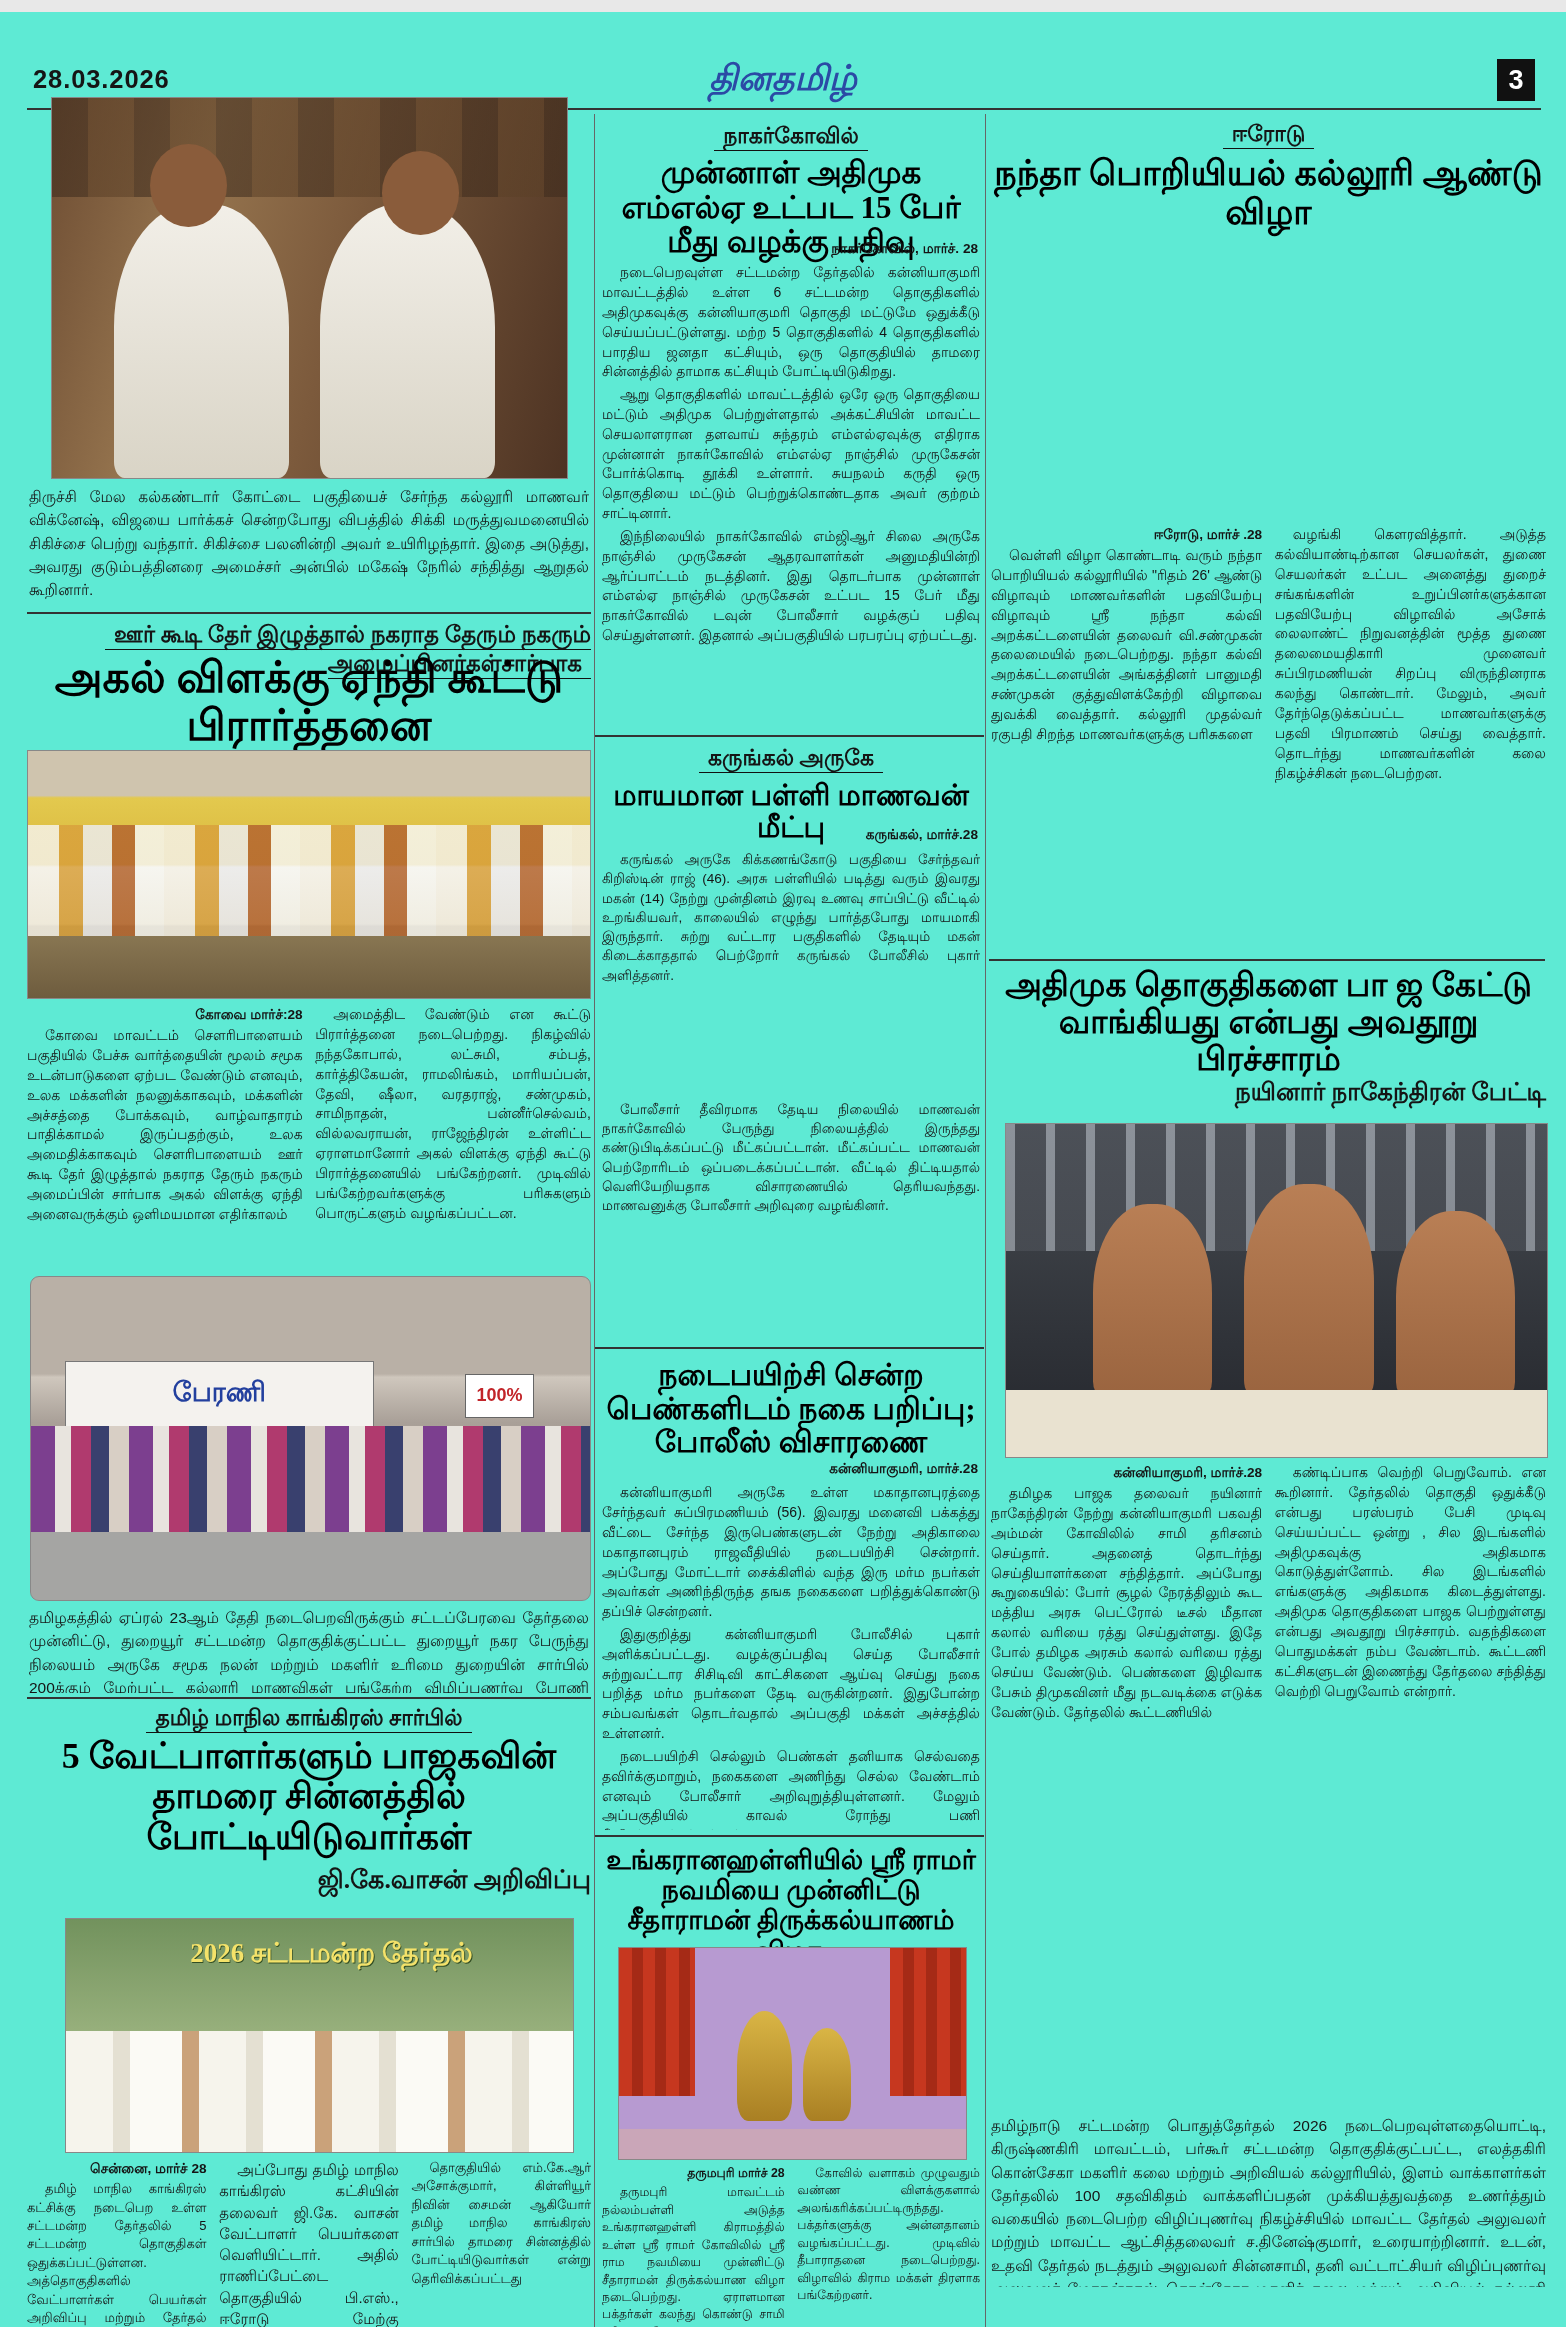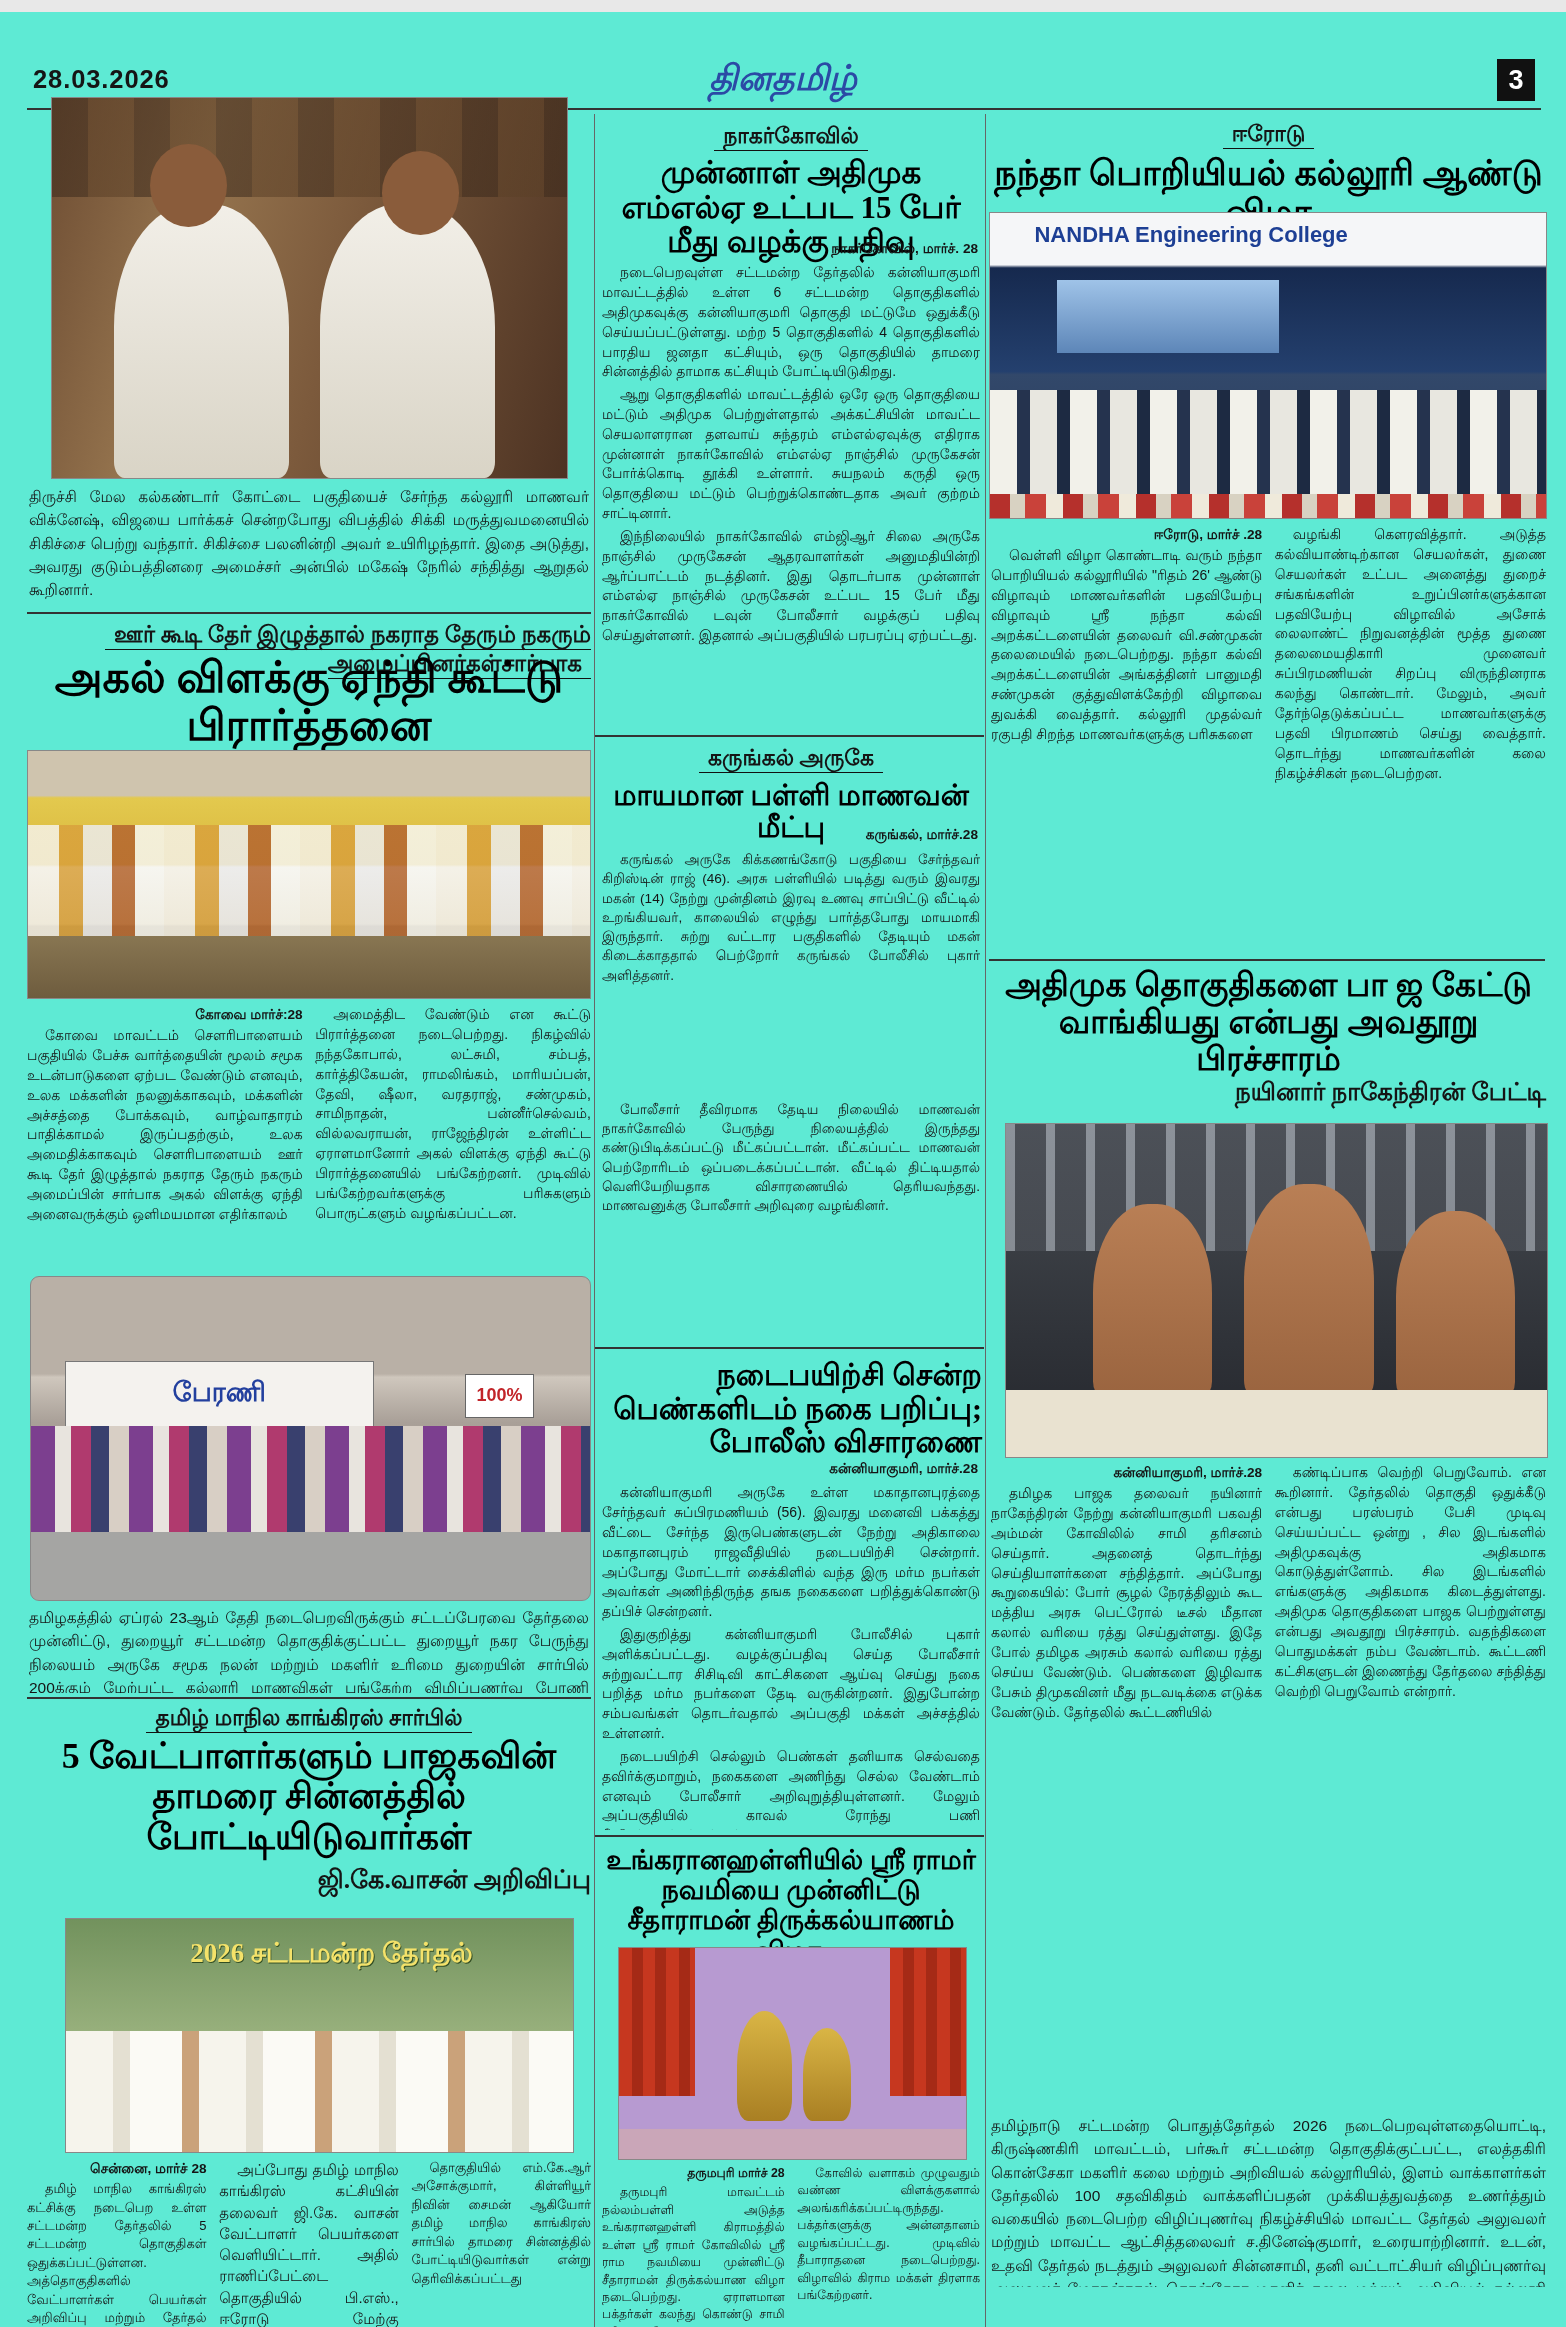--- a/index.html
+++ b/index.html
@@ -173,21 +173,21 @@
   <div class="cols" style="left:602px;top:838px;width:378px;height:487px;flex-direction:column;">
     <div class="col bodytext" style="font-size:13.6px;">
       <div class="para">கருங்கல் அருகே கிக்கணங்கோடு பகுதியை சேர்ந்தவர் கிறிஸ்டின் ராஜ் (46). அரசு பள்ளியில் படித்து வரும் இவரது மகன் (14) நேற்று முன்தினம் இரவு உணவு சாப்பிட்டு வீட்டில் உறங்கியவர், காலையில் எழுந்து பார்த்தபோது மாயமாகி இருந்தார். சுற்று வட்டார பகுதிகளில் தேடியும் மகன் கிடைக்காததால் பெற்றோர் கருங்கல் போலீசில் புகார் அளித்தனர்.</div>
     </div>
     <div class="col bodytext" style="font-size:13.6px;">
       <div class="para">போலீசார் தீவிரமாக தேடிய நிலையில் மாணவன் நாகர்கோவில் பேருந்து நிலையத்தில் இருந்தது கண்டுபிடிக்கப்பட்டு மீட்கப்பட்டான். மீட்கப்பட்ட மாணவன் பெற்றோரிடம் ஒப்படைக்கப்பட்டான். வீட்டில் திட்டியதால் வெளியேறியதாக விசாரணையில் தெரியவந்தது. மாணவனுக்கு போலீசார் அறிவுரை வழங்கினர்.</div>
     </div>
   </div>
 
   <div class="hline" style="left:595px;width:389px;top:1335px;height:1.8px;"></div>
-  <div class="headline" style="left:600px;width:382px;top:1346px;font-size:30px;text-align:right;">நடைபயிற்சி சென்ற பெண்களிடம் நகை பறிப்பு; போலீஸ் விசாரணை</div>
+  <div class="headline" style="left:600px;width:382px;top:1346px;font-size:30px;">நடைபயிற்சி சென்ற பெண்களிடம் நகை பறிப்பு; போலீஸ் விசாரணை</div>
   <div class="abs dateline" style="left:600px;width:378px;top:1449px;">கன்னியாகுமரி, மார்ச்.28</div>
   <div class="abs bodytext" style="left:602px;top:1471px;width:378px;height:347px;">
     <p class="para">கன்னியாகுமரி அருகே உள்ள மகாதானபுரத்தை சேர்ந்தவர் சுப்பிரமணியம் (56). இவரது மனைவி பக்கத்து வீட்டை சேர்ந்த இருபெண்களுடன் நேற்று அதிகாலை மகாதானபுரம் ராஜவீதியில் நடைபயிற்சி சென்றார். அப்போது மோட்டார் சைக்கிளில் வந்த இரு மர்ம நபர்கள் அவர்கள் அணிந்திருந்த தஙக நகைகளை பறித்துக்கொண்டு தப்பிச் சென்றனர்.</p>
     <p class="para">இதுகுறித்து கன்னியாகுமரி போலீசில் புகார் அளிக்கப்பட்டது. வழக்குப்பதிவு செய்த போலீசார் சுற்றுவட்டார சிசிடிவி காட்சிகளை ஆய்வு செய்து நகை பறித்த மர்ம நபர்களை தேடி வருகின்றனர். இதுபோன்ற சம்பவங்கள் தொடர்வதால் அப்பகுதி மக்கள் அச்சத்தில் உள்ளனர்.</p>
     <p class="para">நடைபயிற்சி செல்லும் பெண்கள் தனியாக செல்வதை தவிர்க்குமாறும், நகைகளை அணிந்து செல்ல வேண்டாம் எனவும் போலீசார் அறிவுறுத்தியுள்ளனர். மேலும் அப்பகுதியில் காவல் ரோந்து பணி தீவிரப்படுத்தப்பட்டுள்ளது.</p>
   </div>
 
   <div class="hline" style="left:595px;width:389px;top:1823px;height:1.8px;"></div>
   <div class="headline" style="left:600px;width:382px;top:1833px;font-size:27px;">உங்கரானஹள்ளியில் ஸ்ரீ ராமர் நவமியை முன்னிட்டு சீதாராமன் திருக்கல்யாணம் விழா.</div>
   <div class="photo ph-deity" style="left:618px;top:1935px;width:347px;height:211px;">
@@ -205,26 +205,20 @@
     <div class="col bodytext" style="font-size:12.3px;">
       <div class="para">கோவில் வளாகம் முழுவதும் வண்ண விளக்குகளால் அலங்கரிக்கப்பட்டிருந்தது. பக்தர்களுக்கு அன்னதானம் வழங்கப்பட்டது. முடிவில் தீபாராதனை நடைபெற்றது. விழாவில் கிராம மக்கள் திரளாக பங்கேற்றனர்.</div>
     </div>
   </div>
 
   <div class="kicker" style="left:991px;width:555px;top:109px;font-size:22px;">
     <span>ஈரோடு</span>
   </div>
   <div class="headline" style="left:991px;width:555px;top:142px;font-size:35px;">நந்தா பொறியியல் கல்லூரி ஆண்டு விழா</div>
 
-  <div class="photo ph-nandha" style="left:989px;top:200px;width:556px;height:305px;">
-    <div class="bannertext">NANDHA Engineering College</div>
-    <div class="screen"></div>
-    <div class="students"></div>
-    <div class="flowers"></div>
-  </div>
 
   <div class="cols" style="left:991px;top:513px;width:555px;height:431px;">
     <div class="col bodytext">
       <div class="dateline">ஈரோடு, மார்ச் .28</div>
       <div class="para">வெள்ளி விழா கொண்டாடி வரும் நந்தா பொறியியல் கல்லூரியில் "ரிதம் 26' ஆண்டு விழாவும் மாணவர்களின் பதவியேற்பு விழாவும் ஸ்ரீ நந்தா கல்வி அறக்கட்டளையின் தலைவர் வி.சண்முகன் தலைமையில் நடைபெற்றது. நந்தா கல்வி அறக்கட்டளையின் அங்கத்தினர் பானுமதி சண்முகன் குத்துவிளக்கேற்றி விழாவை துவக்கி வைத்தார். கல்லூரி முதல்வர் ரகுபதி சிறந்த மாணவர்களுக்கு பரிசுகளை</div>
     </div>
     <div class="col bodytext">
       <div class="para">வழங்கி கௌரவித்தார். அடுத்த கல்வியாண்டிற்கான செயலர்கள், துணை செயலர்கள் உட்பட அனைத்து துறைச் சங்கங்களின் உறுப்பினர்களுக்கான பதவியேற்பு விழாவில் அசோக் லைலாண்ட் நிறுவனத்தின் மூத்த துணை தலைமையதிகாரி முனைவர் சுப்பிரமணியன் சிறப்பு விருந்தினராக கலந்து கொண்டார். மேலும், அவர் தேர்ந்தெடுக்கப்பட்ட மாணவர்களுக்கு பதவி பிரமாணம் செய்து வைத்தார். தொடர்ந்து மாணவர்களின் கலை நிகழ்ச்சிகள் நடைபெற்றன.</div>
     </div>
   </div>

